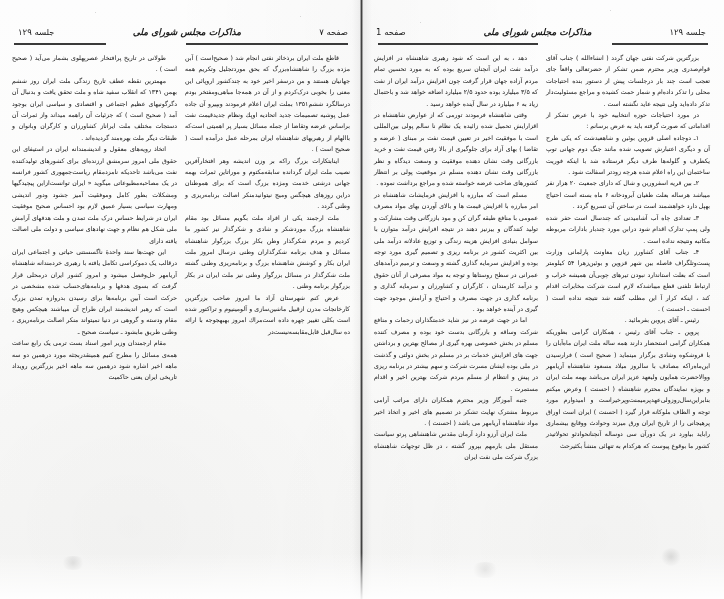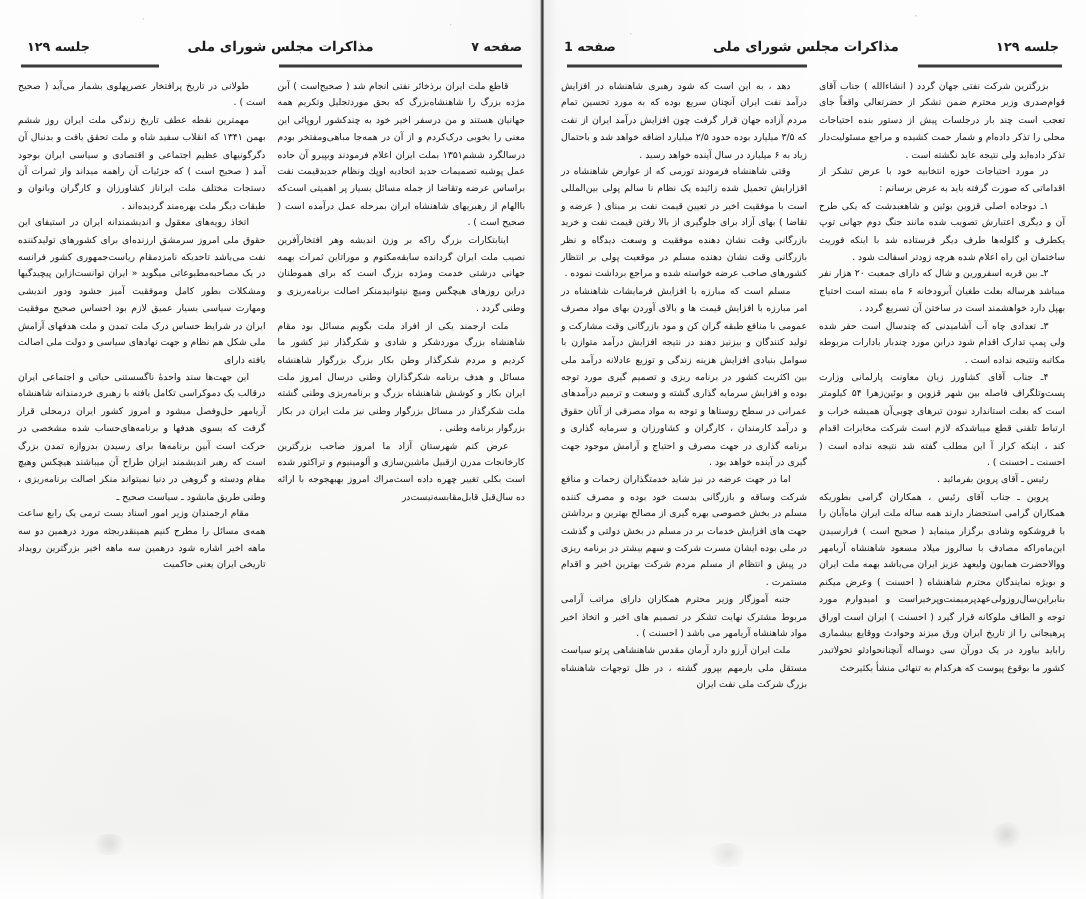--- a/index.html
+++ b/index.html
@@ -34,25 +34,25 @@
   .page-right{left:362px;}
 
   .page-head{
     position:absolute;left:0;right:0;top:24px;height:22px;
   }
   .head-row{
     display:flex;align-items:flex-end;justify-content:space-between;
     height:16px;line-height:16px;
   }
   .head-item{
-    font-size:8.5px;font-weight:bold;color:#1c1c1c;
+    font-size:8.5px;font-weight:normal;color:#1c1c1c;
     letter-spacing:.2px;white-space:nowrap;
     filter:blur(.18px);
   }
-  .head-center{font-size:9px;font-weight:bold;}
+  .head-center{font-size:9px;font-weight:bold;font-style:italic;}
   .page-left .head-row{padding:0 14px 0 18px;}
   .page-right .head-row{padding:0 18px 0 14px;}
 
   .rule{
     position:absolute;height:2px;background:#1f1f1f;opacity:.88;
   }
   .page-left  .rule-a{left:14px;width:92px;top:43px;}
   .page-left  .rule-b{left:186px;width:162px;top:43px;}
   .page-right .rule-a{left:16px;width:160px;top:43px;}
   .page-right .rule-b{left:250px;width:96px;top:43px;}

